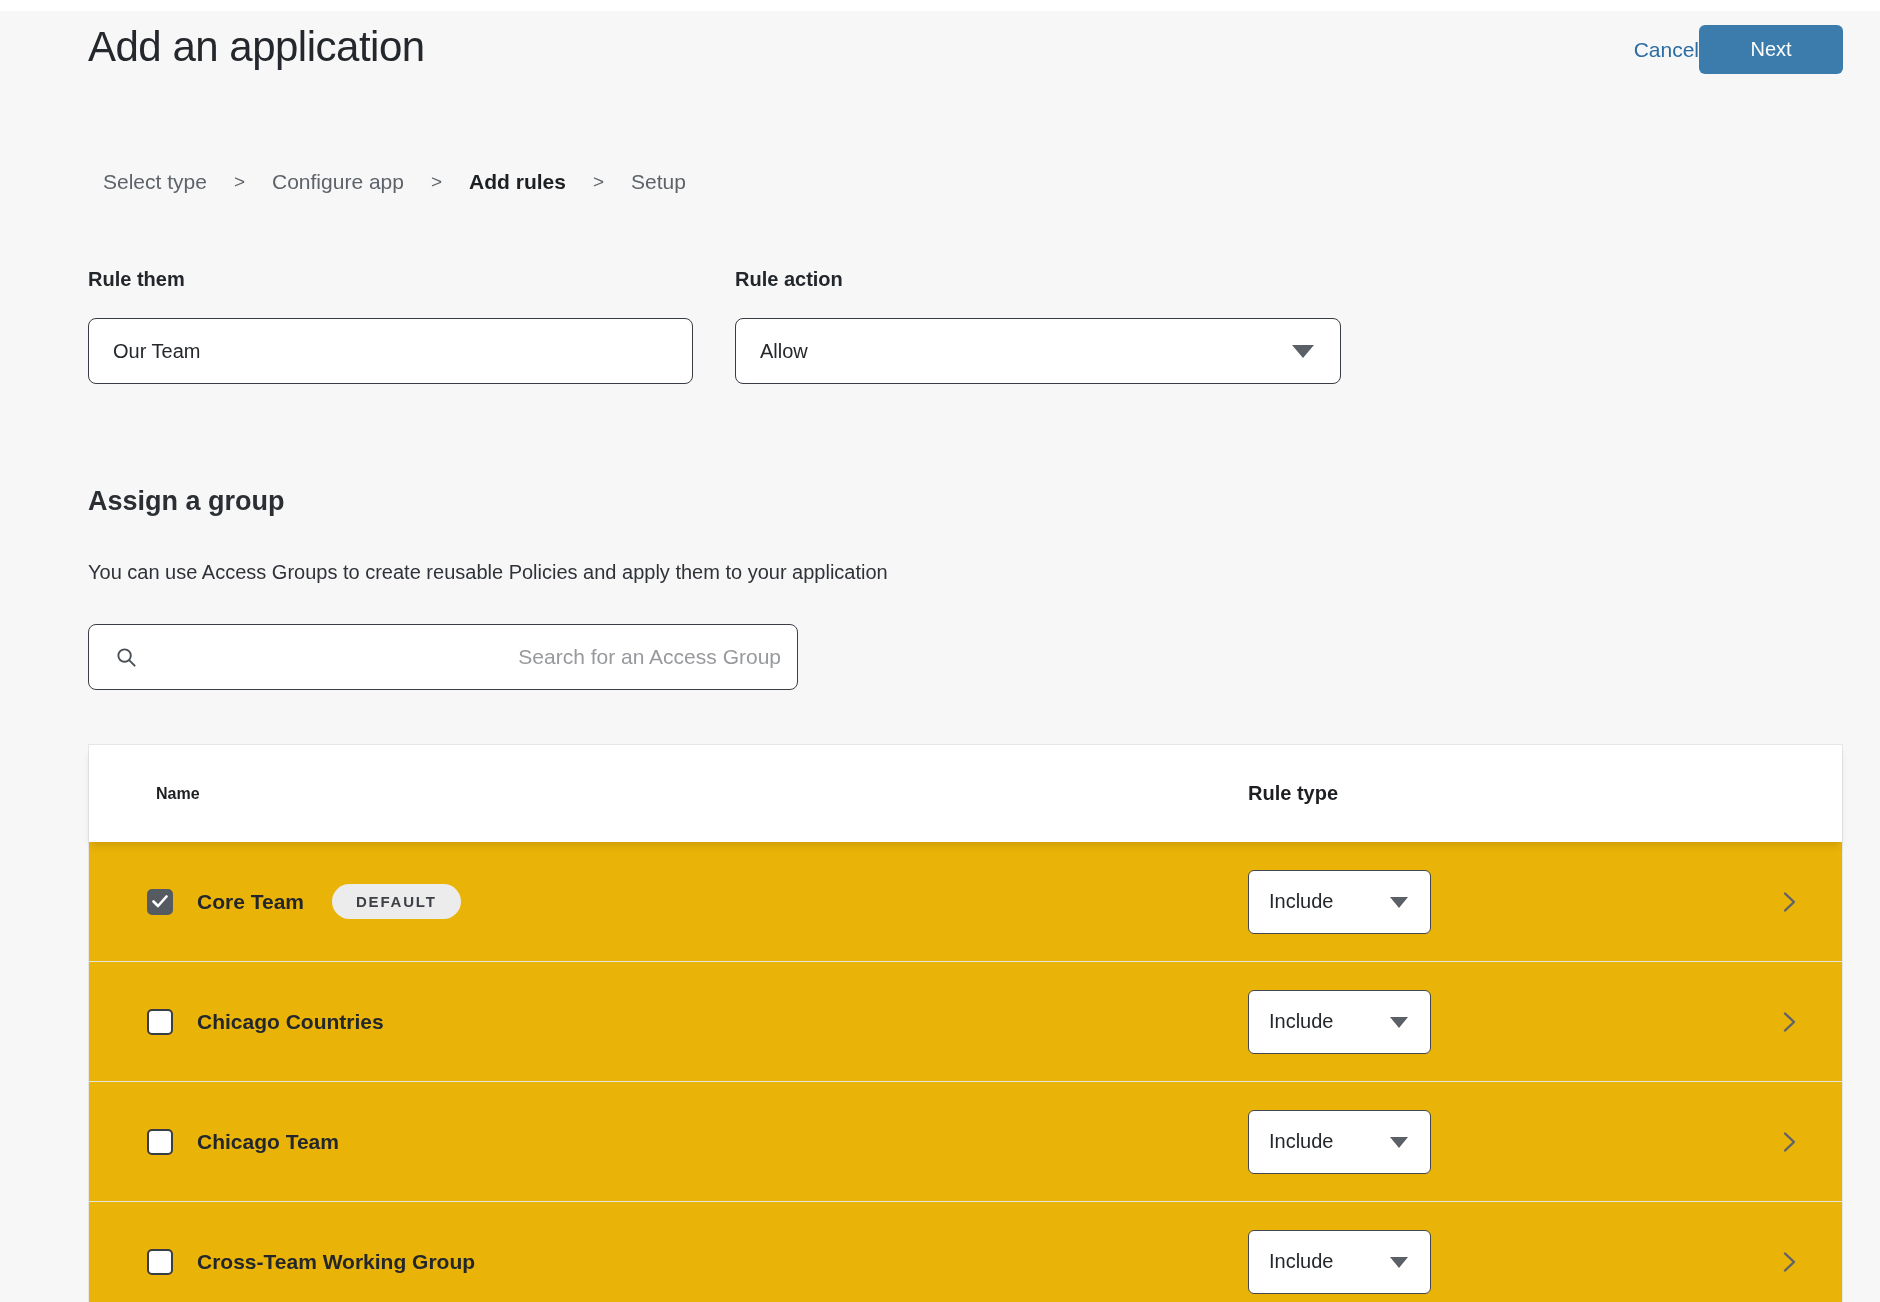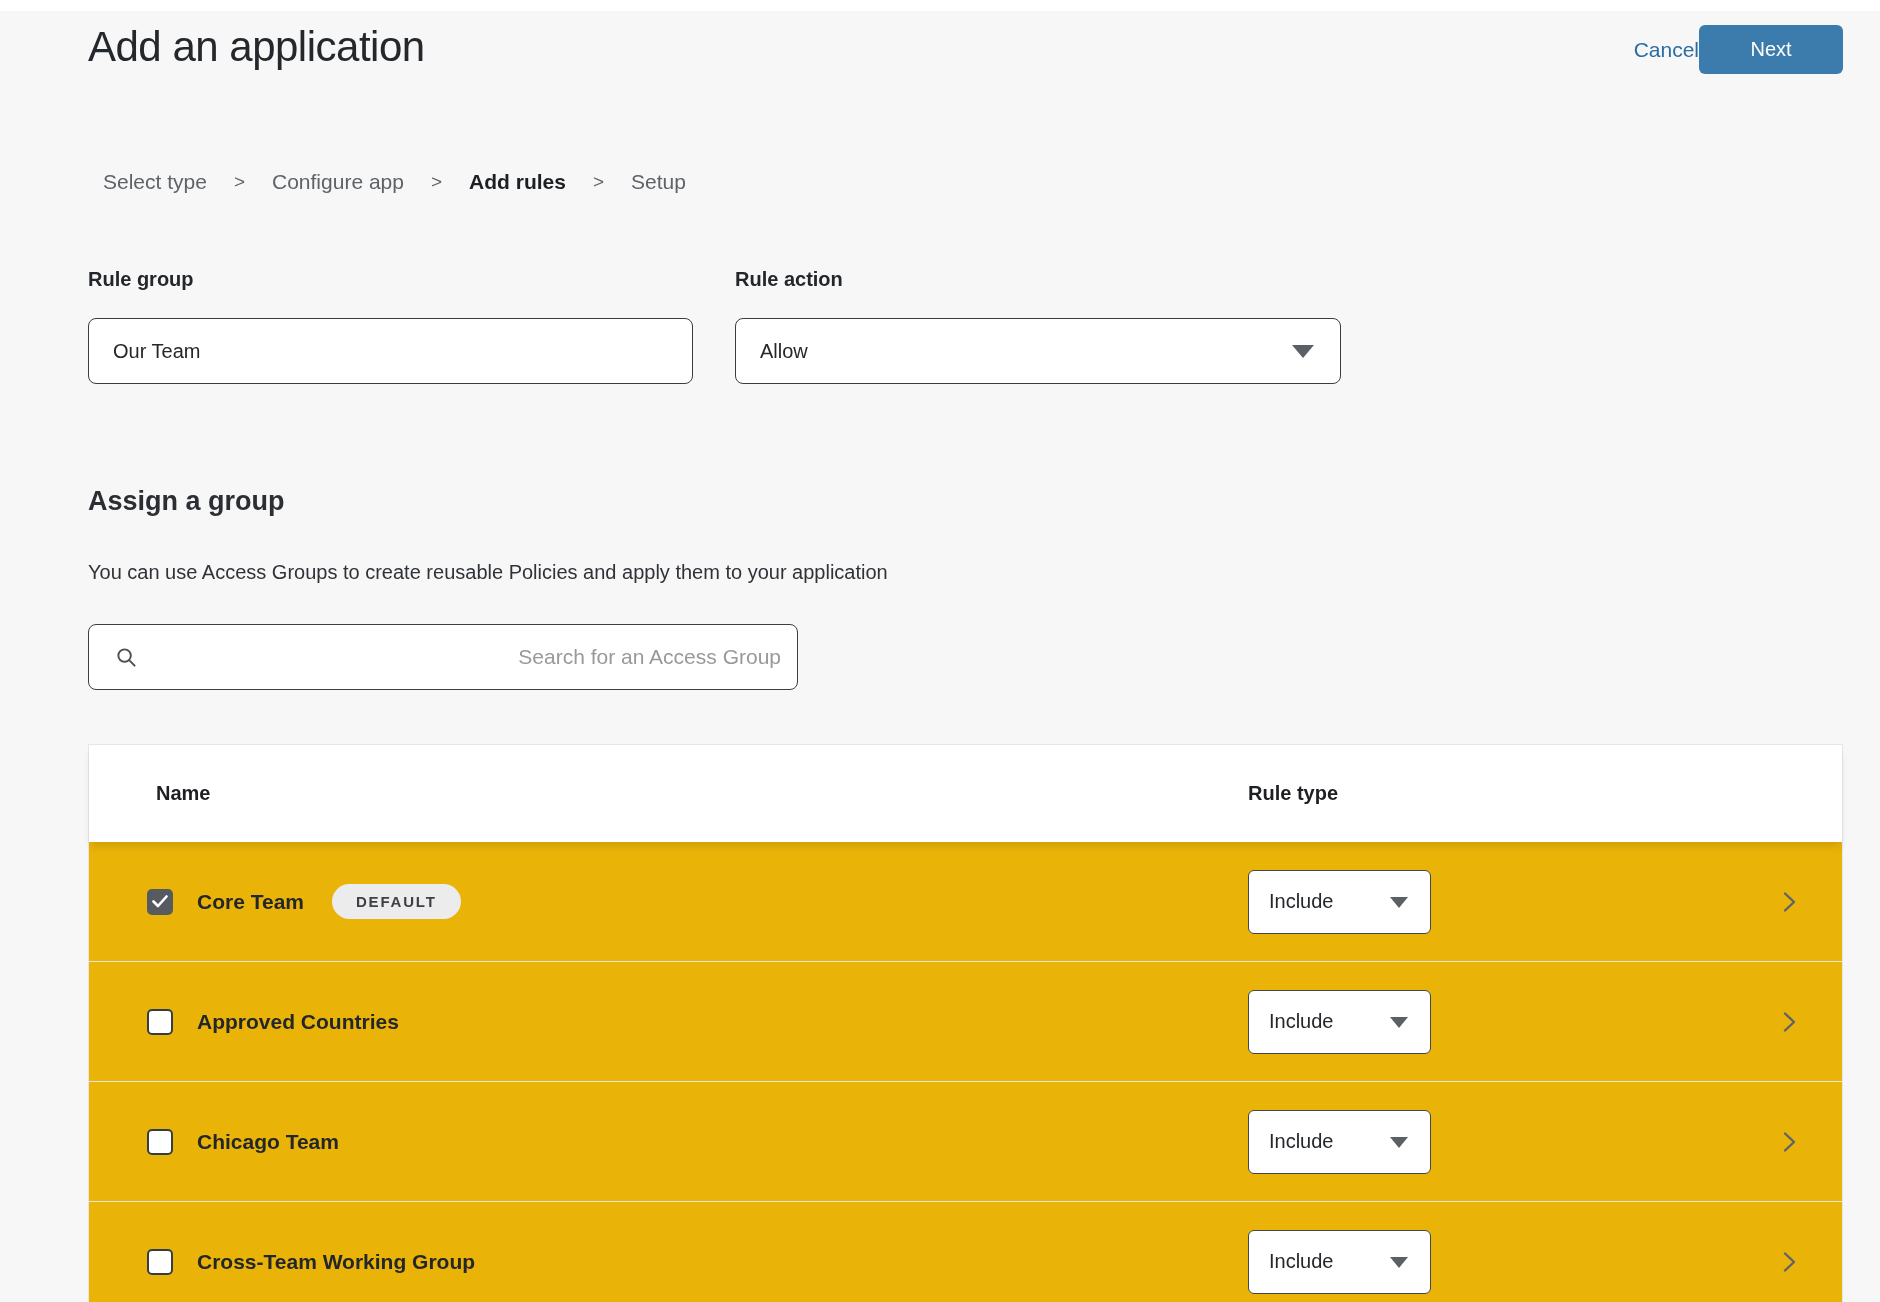--- a/index.html
+++ b/index.html
@@ -72,21 +72,21 @@
   .search-input::placeholder { color: #97999d; }
 
   
   .group-card { margin-top: 54px; width: 1755px; background: #ffffff;
     border: 1px solid #e6e6e6; border-bottom: none; }
   .card-header {
     position: relative; z-index: 2; height: 97px; background: #fff;
     display: flex; align-items: center;
     box-shadow: 0 6px 8px -2px rgba(0,0,0,0.12);
   }
-  .col-name-header { margin-left: 67px; font-size: 20px; font-weight: 700; color: #1d1f22; }
+  .col-name-header { margin-left: 67px; font-size: 16px; font-weight: 700; color: #1d1f22; }
   .col-rule-header { position: absolute; left: 1159px; font-size: 20px; font-weight: 700; color: #1d1f22; }
 
   .group-row {
     position: relative; height: 120px; background: #eab308;
     display: flex; align-items: center;
     border-bottom: 1px solid #e5e5e5;
   }
   .row-check {
     margin-left: 58px; width: 26px; height: 26px; border-radius: 5px;
     border: 2px solid #383d43; background: #fff; cursor: pointer;
@@ -132,21 +132,21 @@
     <span class="crumb-sep">&gt;</span>
     <span class="crumb">Configure app</span>
     <span class="crumb-sep">&gt;</span>
     <span class="crumb active">Add rules</span>
     <span class="crumb-sep">&gt;</span>
     <span class="crumb">Setup</span>
   </div>
 
   <div class="rule-form">
     <div class="field field-rule-name">
-      <label class="field-label">Rule group</label>
+      <label class="field-label">Rule them</label>
       <input class="text-input" type="text" value="Our Team" style="">
     </div>
     <div class="field field-rule-action">
       <label class="field-label">Rule action</label>
       <div class="select-box">
         <span>Allow</span>
         <span class="caret-down"></span>
       </div>
     </div>
   </div>
@@ -182,21 +182,21 @@
       </div>
       <svg class="row-chevron" width="22" height="24" viewBox="0 0 22 24" fill="none">
         <path d="M7 3.5L16 12L7 20.5" stroke="#5d6369" stroke-width="2.4" stroke-linecap="round" stroke-linejoin="round"></path>
       </svg>
     </div>
 
     <div class="group-row">
       <span class="row-check">
         
       </span>
-      <span class="row-name">Approved Countries</span>
+      <span class="row-name">Chicago Countries</span>
       <div class="row-select">
         <span>Include</span>
         <span class="caret-down"></span>
       </div>
       <svg class="row-chevron" width="22" height="24" viewBox="0 0 22 24" fill="none">
         <path d="M7 3.5L16 12L7 20.5" stroke="#5d6369" stroke-width="2.4" stroke-linecap="round" stroke-linejoin="round"></path>
       </svg>
     </div>
 
     <div class="group-row">

